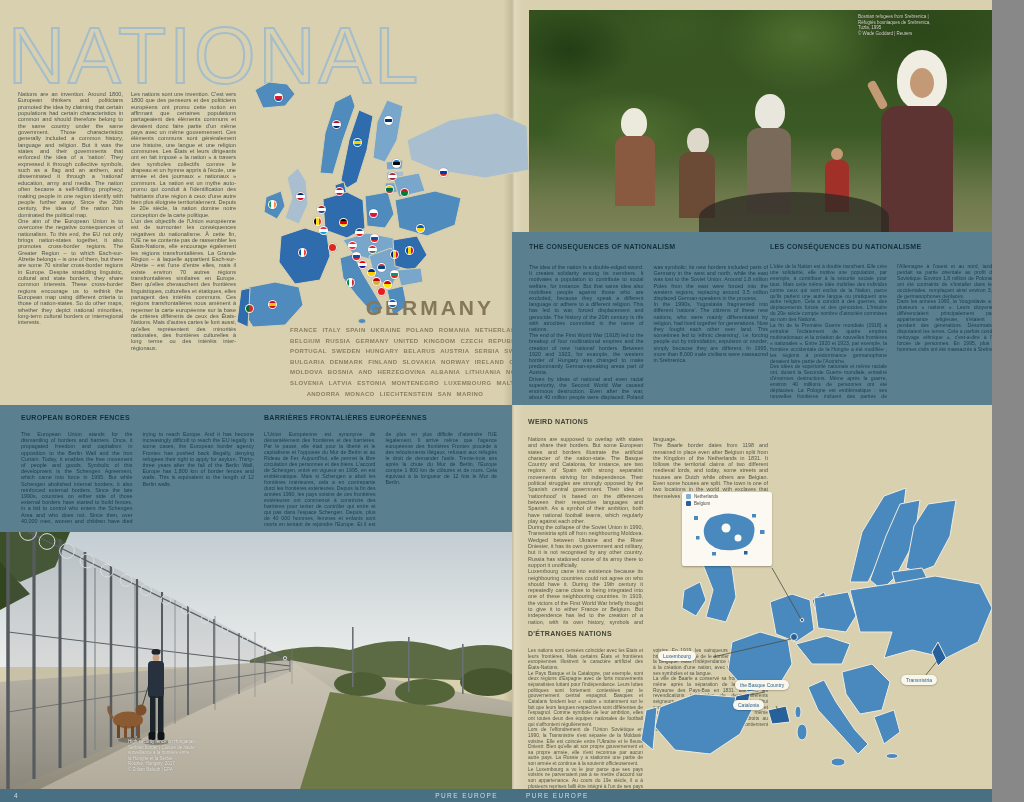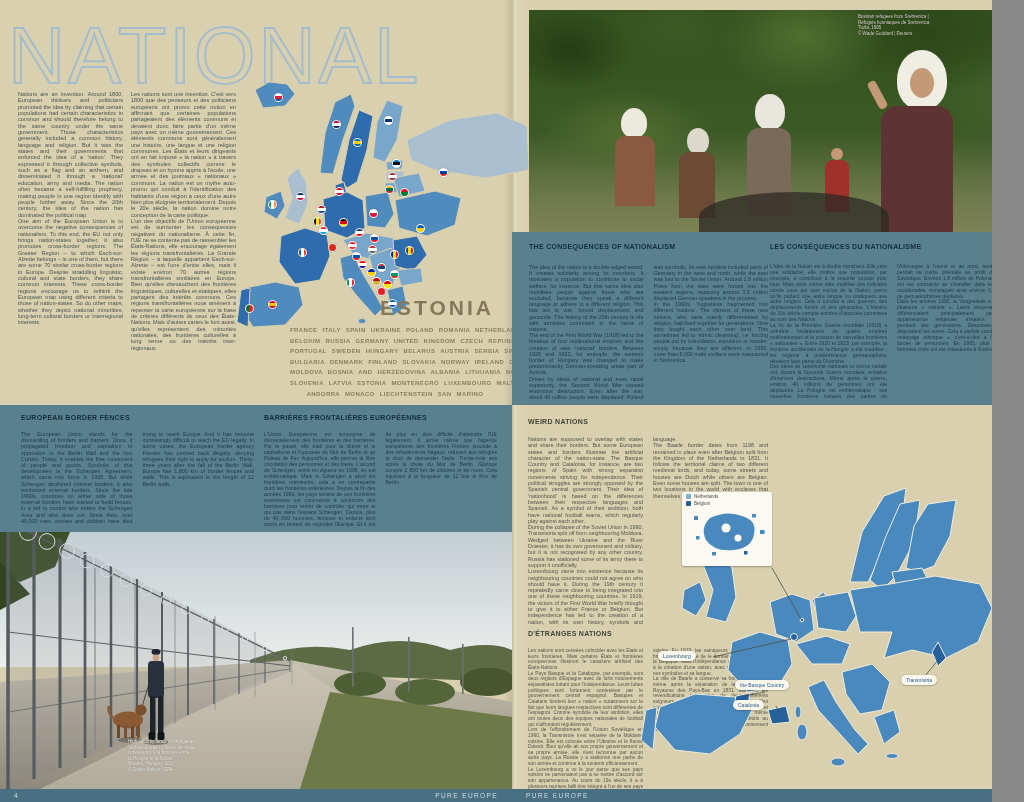--- a/index.html
+++ b/index.html
@@ -134,21 +134,21 @@
     <polygon points="108,162 132,155 158,160 166,176 150,186 118,176" fill="#79a7cc"></polygon>
     <polygon points="105,180 118,176 128,196 140,216 148,230 140,238 122,218 108,200" fill="#4f8bbd"></polygon>
     <ellipse cx="127" cy="243" rx="4" ry="2.5" fill="#4f8bbd"></ellipse>
     <polygon points="134,178 156,170 166,188 156,210 140,200" fill="#79a7cc"></polygon>
     <polygon points="158,162 182,158 192,177 178,193 160,188" fill="#2f6cae"></polygon>
     <polygon points="162,192 186,190 188,204 166,208" fill="#79a7cc"></polygon>
     <polygon points="152,212 168,208 172,228 158,238" fill="#4f8bbd"></polygon>
   </svg>
 
   <div id="europe-block" class="abs">
-    <div id="europe-heading">ESTONIA</div>
+    <div id="europe-heading">GERMANY</div>
     <div id="europe-list">
         <div class="country-line">FRANCE ITALY SPAIN UKRAINE POLAND ROMANIA NETHERLANDS</div>
         <div class="country-line">BELGIUM RUSSIA GERMANY UNITED KINGDOM CZECH REPUBLIC GREECE</div>
         <div class="country-line">PORTUGAL SWEDEN HUNGARY BELARUS AUSTRIA SERBIA SWITZERLAND</div>
         <div class="country-line">BULGARIA DENMARK FINLAND SLOVAKIA NORWAY IRELAND CROATIA</div>
         <div class="country-line">MOLDOVA BOSNIA AND HERZEGOVINA ALBANIA LITHUANIA NORTH MACEDONIA</div>
         <div class="country-line">SLOVENIA LATVIA ESTONIA MONTENEGRO LUXEMBOURG MALTA ICELAND</div>
         <div class="country-line">ANDORRA MONACO LIECHTENSTEIN SAN MARINO</div>
       </div>
   </div>

